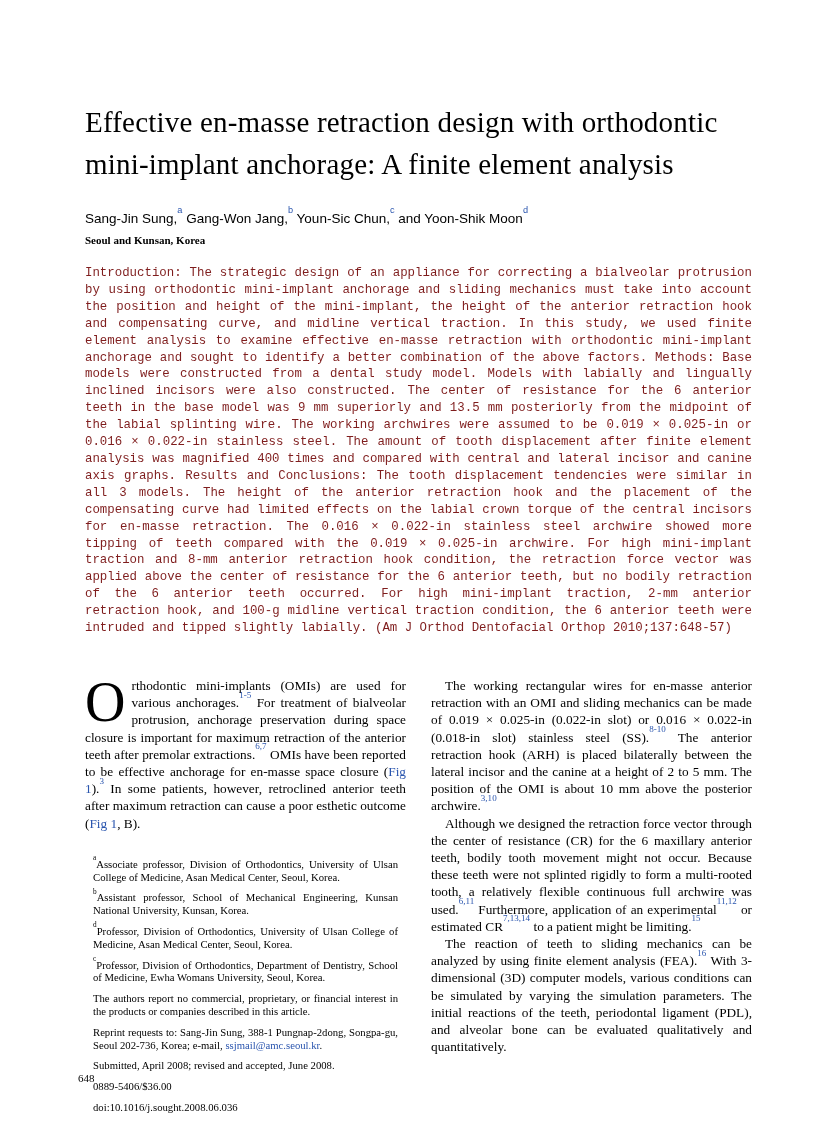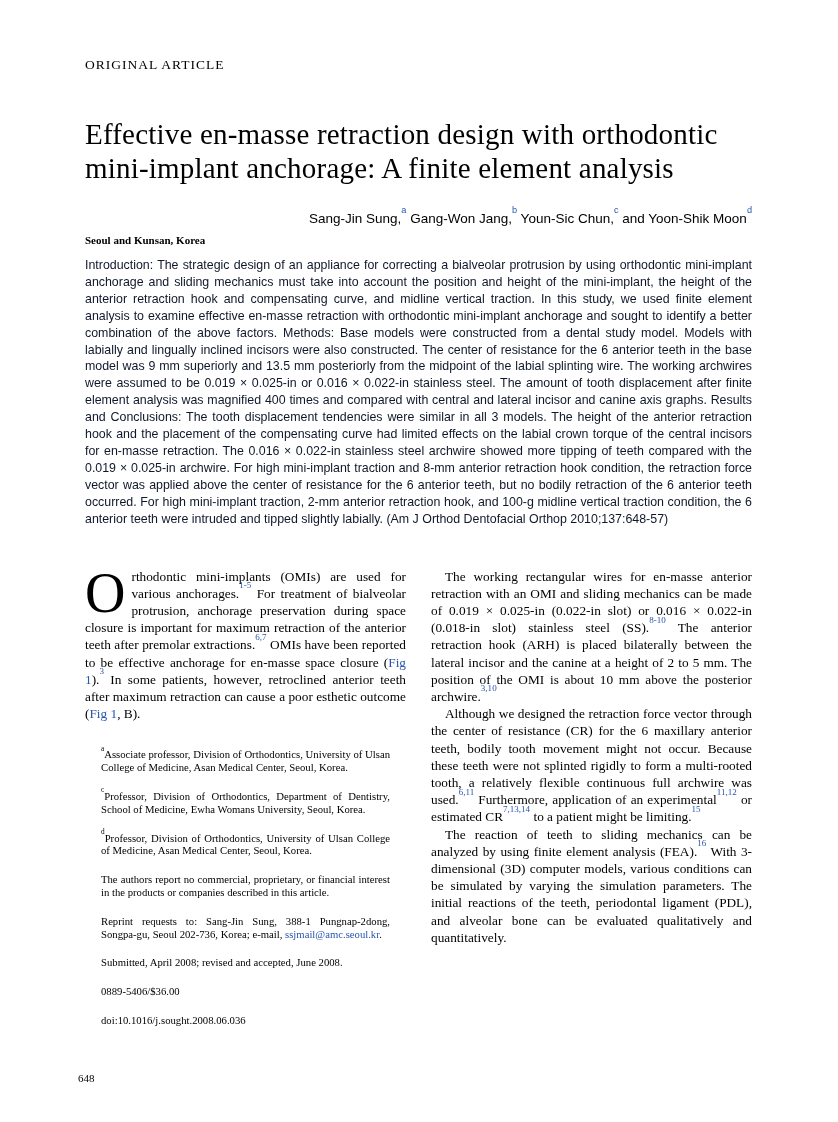--- a/index.html
+++ b/index.html
@@ -9,84 +9,84 @@
     width: 838px; height: 1122px; background: #ffffff; color: #000;
     font-family: "Liberation Serif", serif;
     position: relative; overflow: hidden;
     padding: 57px 86px 0 85px;
   }
   .article-type {
     font-size: 13.5px; letter-spacing: 1px; font-weight: 400;
   }
   .title {
     margin: 44px 0 0 0; font-weight: 400;
-    font-size: 29px; line-height: 34px; letter-spacing: 0.2px;
+    font-size: 29px; line-height: 42px; letter-spacing: 0.2px;
   }
   .authors {
     margin-top: 26px; font-family: "Liberation Sans", sans-serif;
-    font-size: 13.5px; line-height: 16px; text-align: right;
+    font-size: 13.5px; line-height: 16px;
   }
   .location {
     margin-top: 5px; font-size: 11px; font-weight: bold; line-height: 16px;
   }
   .abstract {
-    margin-top: 9px; font-family: Liberation Sans, sans-serif;
+    margin-top: 17px; font-family: Liberation Mono, monospace;
     font-size: 12.4px; line-height: 16.9px; text-align: justify;
-    color: #0f172a; hyphens: auto;
+    color: #7f1d1d; hyphens: auto;
   }
   .columns { display: flex; gap: 25px; margin-top: 40px; }
   .col { width: 321px; }
   .body-p {
     margin: 0; font-size: 13.3px; line-height: 17.2px;
     text-align: justify; hyphens: auto;
   }
   .body-p.indent { text-indent: 14px; }
   .dropcap {
     float: left; font-size: 56px; line-height: 44px;
     padding: 3px 6px 0 0; font-family: "Liberation Serif", serif;
   }
   sup { font-size: 68%; line-height: 0; position: relative; top: -0.45em; }
   .sup, .sup-link, .link { color: var(--link-color); }
   .link-underline { color: var(--link-color); cursor: pointer; }
   .sup, .sup-link, .link { cursor: pointer; }
   .footnotes { margin-top: 26px; }
   .fn {
-    margin: 16px; font-size: 10.7px; line-height: 12.8px;
+    margin: 8px; font-size: 10.7px; line-height: 12.8px;
     text-align: justify; hyphens: auto;
   }
   .fn sup.fn-marker { color: #000; top: -0.4em; }
   .page-number {
     position: absolute; left: 78px; bottom: 38px;
     font-size: 11px;
   }
 </style>
 </head>
 <body>
 
 <div class="page">
 
-  <div class="article-type">ORIGINAL ARTICLE</div>
 
   <h1 class="title">Effective en-masse retraction design with orthodontic mini-implant anchorage: A finite element analysis</h1>
 
   <div class="authors"><span>Sang-Jin Sung,</span><sup class="sup-link">a</sup><span> Gang-Won Jang,</span><sup class="sup-link">b</sup><span> Youn-Sic Chun,</span><sup class="sup-link">c</sup><span> and Yoon-Shik Moon</span><sup class="sup-link">d</sup></div>
 
   <div class="location">Seoul and Kunsan, Korea</div>
 
   <section class="abstract">Introduction: The strategic design of an appliance for correcting a bialveolar protrusion by using orthodontic mini-implant anchorage and sliding mechanics must take into account the position and height of the mini-implant, the height of the anterior retraction hook and compensating curve, and midline vertical traction. In this study, we used finite element analysis to examine effective en-masse retraction with orthodontic mini-implant anchorage and sought to identify a better combination of the above factors. Methods: Base models were constructed from a dental study model. Models with labially and lingually inclined incisors were also constructed. The center of resistance for the 6 anterior teeth in the base model was 9 mm superiorly and 13.5 mm posteriorly from the midpoint of the labial splinting wire. The working archwires were assumed to be 0.019 × 0.025-in or 0.016 × 0.022-in stainless steel. The amount of tooth displacement after finite element analysis was magnified 400 times and compared with central and lateral incisor and canine axis graphs. Results and Conclusions: The tooth displacement tendencies were similar in all 3 models. The height of the anterior retraction hook and the placement of the compensating curve had limited effects on the labial crown torque of the central incisors for en-masse retraction. The 0.016 × 0.022-in stainless steel archwire showed more tipping of teeth compared with the 0.019 × 0.025-in archwire. For high mini-implant traction and 8-mm anterior retraction hook condition, the retraction force vector was applied above the center of resistance for the 6 anterior teeth, but no bodily retraction of the 6 anterior teeth occurred. For high mini-implant traction, 2-mm anterior retraction hook, and 100-g midline vertical traction condition, the 6 anterior teeth were intruded and tipped slightly labially. (Am J Orthod Dentofacial Orthop 2010;137:648-57)</section>
 
   <div class="columns">
 
     <div class="col">
       <p class="body-p"><span class="dropcap">O</span><span><span>rthodontic mini-implants (OMIs) are used for various anchorages.</span><sup class="sup">1-5</sup><span> For treatment of bialveolar protrusion, anchorage preservation during space closure is important for maximum retraction of the anterior teeth after premolar extractions.</span><sup class="sup">6,7</sup><span> OMIs have been reported to be effective anchorage for en-masse space closure (</span><span class="link">Fig 1</span><span>).</span><sup class="sup">3</sup><span> In some patients, however, retroclined anterior teeth after maximum retraction can cause a poor esthetic outcome (</span><span class="link">Fig 1</span><span>, B).</span></span></p>
 
       <div class="footnotes">
         <p class="fn"><sup class="fn-marker">a</sup><span>Associate professor, Division of Orthodontics, University of Ulsan College of Medicine, Asan Medical Center, Seoul, Korea.</span></p>
+        <p class="fn"><sup class="fn-marker">b</sup><span>Assistant professor, School of Mechanical Engineering, Kunsan National University, Kunsan, Korea.</span></p>
+        <p class="fn"><sup class="fn-marker">d</sup><span>Professor, Division of Orthodontics, University of Ulsan College of Medicine, Asan Medical Center, Seoul, Korea.</span></p>
         <p class="fn"><sup class="fn-marker">c</sup><span>Professor, Division of Orthodontics, Department of Dentistry, School of Medicine, Ewha Womans University, Seoul, Korea.</span></p>
-        <p class="fn"><sup class="fn-marker">d</sup><span>Professor, Division of Orthodontics, University of Ulsan College of Medicine, Asan Medical Center, Seoul, Korea.</span></p>
         <p class="fn">The authors report no commercial, proprietary, or financial interest in the products or companies described in this article.</p>
         <p class="fn"><span>Reprint requests to: Sang-Jin Sung, 388-1 Pungnap-2dong, Songpa-gu, Seoul 202-736, Korea; e-mail, </span><span class="link-underline">ssjmail@amc.seoul.kr</span><span>.</span></p>
         <p class="fn">Submitted, April 2008; revised and accepted, June 2008.</p>
         <p class="fn">0889-5406/$36.00</p>
         <p class="fn">doi:10.1016/j.sought.2008.06.036</p>
       </div>
     </div>
 
     <div class="col">
       <p class="body-p indent"><span>The working rectangular wires for en-masse anterior retraction with an OMI and sliding mechanics can be made of 0.019 × 0.025-in (0.022-in slot) or 0.016 × 0.022-in (0.018-in slot) stainless steel (SS).</span><sup class="sup">8-10</sup><span> The anterior retraction hook (ARH) is placed bilaterally between the lateral incisor and the canine at a height of 2 to 5 mm. The position of the OMI is about 10 mm above the posterior archwire.</span><sup class="sup">3,10</sup></p>

